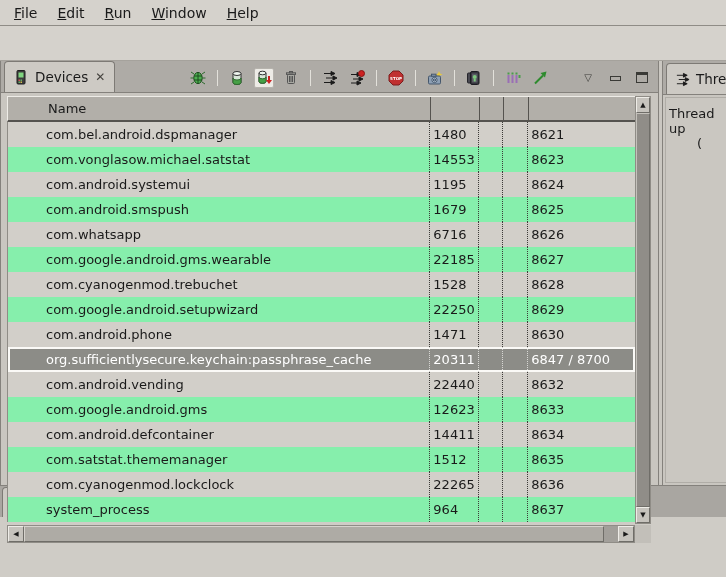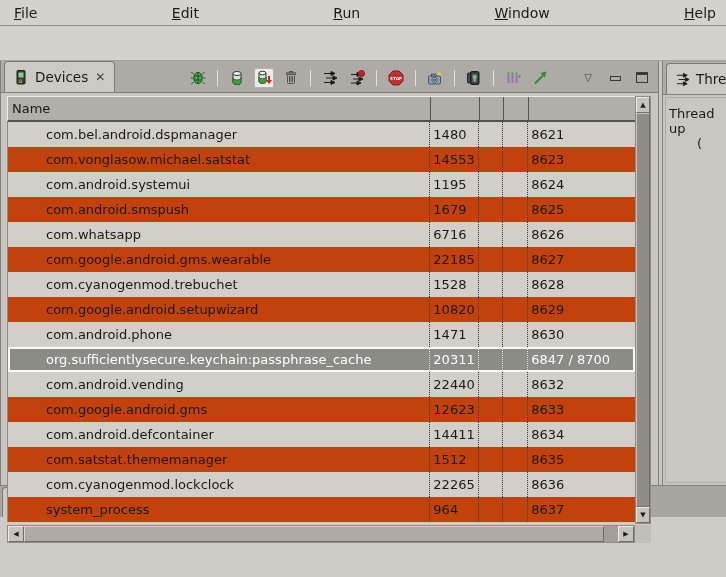--- a/index.html
+++ b/index.html
@@ -5,21 +5,21 @@
   * { margin:0; padding:0; box-sizing:border-box; }
   html,body { width:726px; height:577px; overflow:hidden; }
   body {
     font-family:"DejaVu Sans","Liberation Sans",sans-serif;
     background:#cfccc6; color:#1a1a1a; font-size:13px;
     -webkit-font-smoothing:antialiased;
   }
   
   .menubar {
     height:26px; background:#d5d2cc; border-bottom:1px solid #8f8c86;
-    display:flex; align-items:center; padding-left:4px; font-size:14px;justify-content:space-between;
+    display:flex; align-items:center; padding-left:4px; font-size:14px;
   }
   .menu-item { padding:3px 10px; cursor:default; }
   .menu-item u { text-decoration:underline; }
   
   .topstrip { height:34px; background:#d5d2cc; }
   
   .main { height:425px; display:flex; border-top:1px solid #a5a29c; }
   .panel-left { width:658px; background:#c9c6c0; border-left:1px solid #84817c; display:flex; flex-direction:column; }
   .divider { width:5px; background:#cac7c1; border-left:1px solid #84817c; border-right:1px solid #84817c; }
   .panel-right { flex:1; background:#c9c6c0; display:flex; flex-direction:column; overflow:hidden; }
@@ -46,25 +46,25 @@
   .vmenu-tri { font-size:10px; color:#3a3a36; line-height:10px; }
   
   .content { padding:3px 0 0 6px; flex:1; position:relative; }
   .tablewrap { display:flex; }
   .grid { width:628px; }
   .theader {
     height:26px; background:#b2afa9; position:relative;
     border-top:1px solid #eeece7; border-left:1px solid #eeece7;
     border-bottom:2px solid #55534f; line-height:24px; font-size:13px;
   }
-  .theader .hname { padding-left:4px; }
+  .theader .hname { padding-left:16px;margin-left:24px; }
   .hsep { position:absolute; top:0; bottom:0; width:1px; background:#55534f; }
   .trows { border-left:1px solid #8f8c86; }
   .trow { height:25px; display:flex; background:#d2cfc9; }
-  .trow.alt { background:#c2410c; }
+  .trow.alt { background:#86efac; }
   .trow.sel { background:#8c8c87; color:#ffffff; box-shadow:inset 0 0 0 2px #fbfaf7; }
   .cell { height:25px; line-height:25px; overflow:hidden; white-space:nowrap; font-size:13px; }
   .c-name { width:422px; padding-left:38px; }
   .c-pid  { width:49px;  padding-left:3px; border-left:1px dotted #3d3b38; }
   .c-s1   { width:24px;  border-left:1px dotted #3d3b38; }
   .c-s2   { width:25px;  border-left:1px dotted #3d3b38; }
   .c-port { width:108px; padding-left:3px; border-left:1px dotted #3d3b38; }
   .trow.sel .cell { border-color:#d8d8d4; }
   
   .vsb { width:16px; height:428px; background:#a29f9a; border:1px solid #8f8c86; display:flex; flex-direction:column; }
@@ -303,21 +303,21 @@
               </div>
               <div class="trow">
                 <div class="cell c-name">com.cyanogenmod.trebuchet</div>
                 <div class="cell c-pid">1528</div>
                 <div class="cell c-s1"></div>
                 <div class="cell c-s2"></div>
                 <div class="cell c-port">8628</div>
               </div>
               <div class="trow alt">
                 <div class="cell c-name">com.google.android.setupwizard</div>
-                <div class="cell c-pid">10820</div>
+                <div class="cell c-pid">22250</div>
                 <div class="cell c-s1"></div>
                 <div class="cell c-s2"></div>
                 <div class="cell c-port">8629</div>
               </div>
               <div class="trow">
                 <div class="cell c-name">com.android.phone</div>
                 <div class="cell c-pid">1471</div>
                 <div class="cell c-s1"></div>
                 <div class="cell c-s2"></div>
                 <div class="cell c-port">8630</div>

